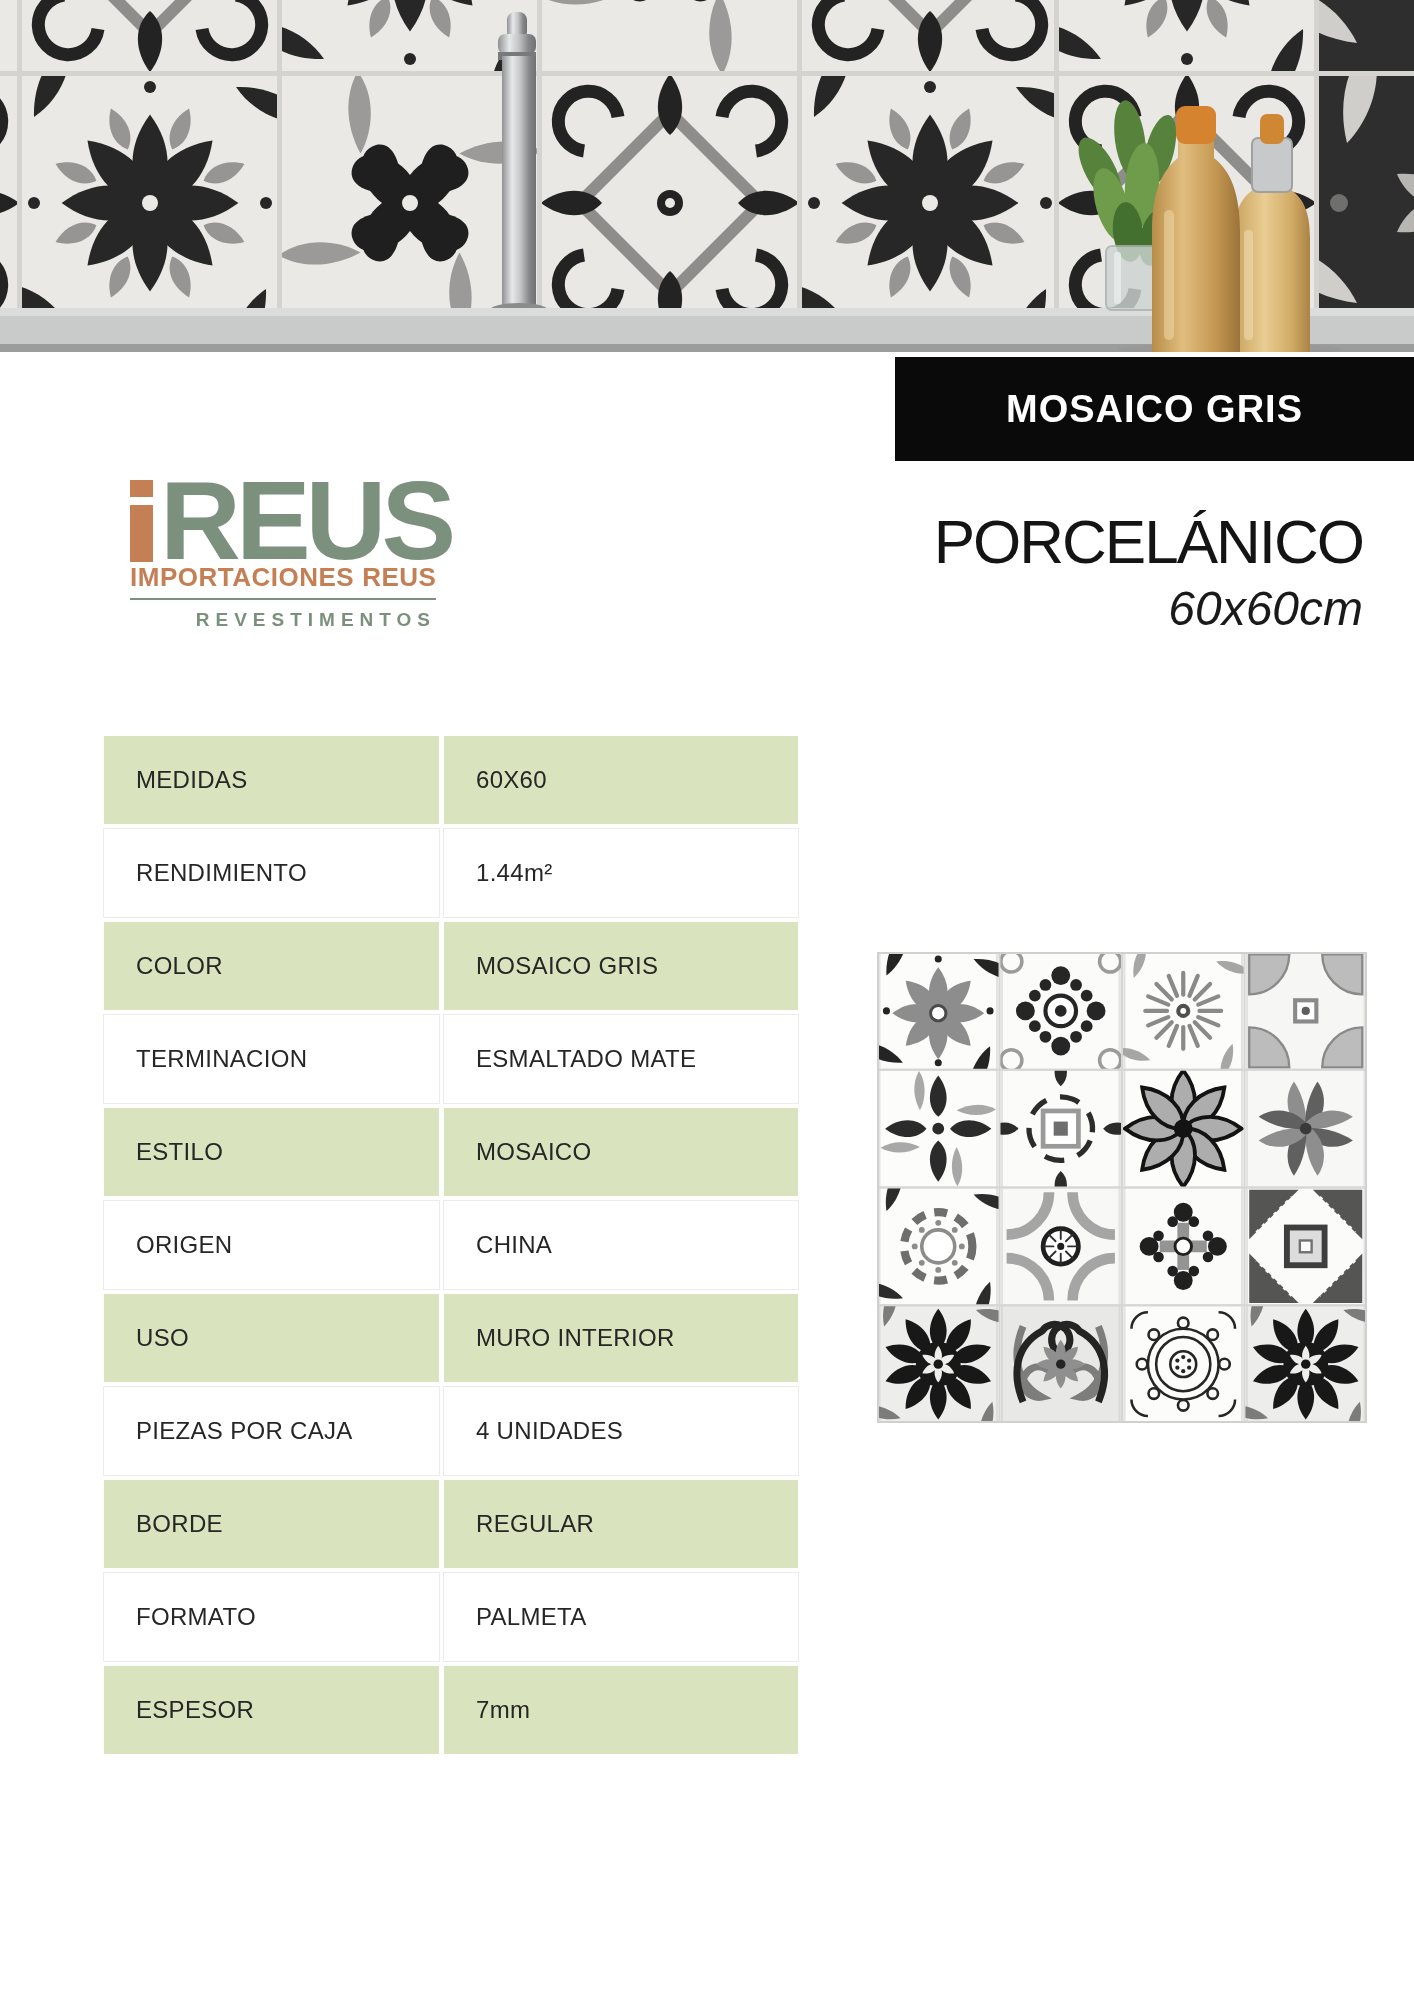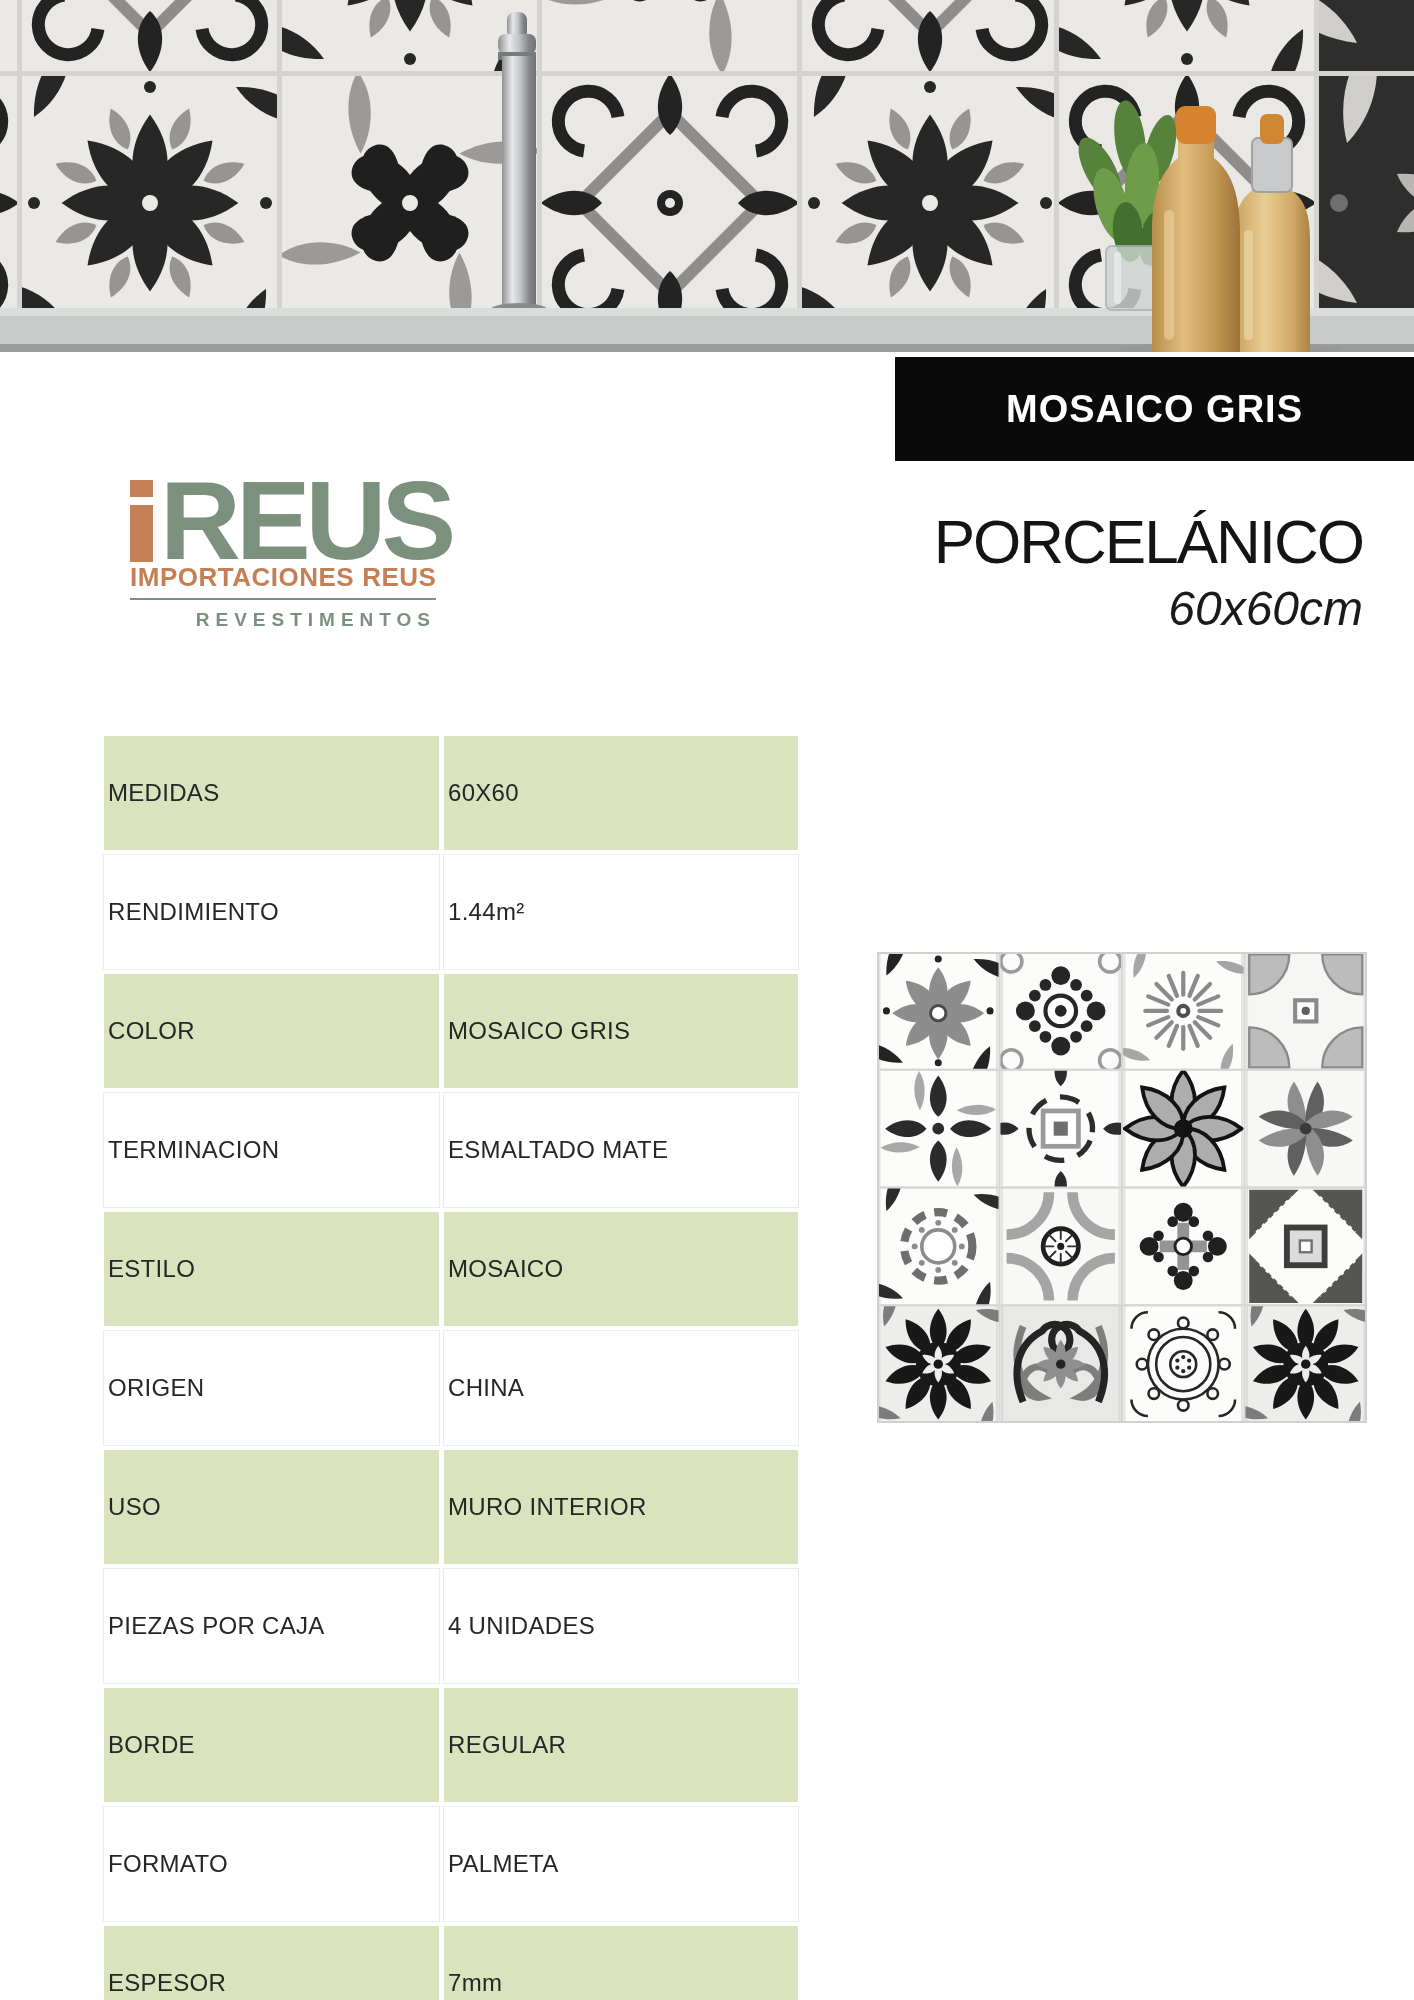--- a/index.html
+++ b/index.html
@@ -34,21 +34,21 @@
     letter-spacing:6px;color:var(--sage)}
 
   
   .product{position:absolute;right:51px;top:508px;text-align:right}
   .product .title{font-size:62px;font-weight:400;letter-spacing:-2px;color:#141414;line-height:1.1}
   .product .size{margin-top:8px;font-size:48px;font-style:italic;font-weight:400;color:#1a1a1a;line-height:1.05}
 
   
   .spec-table{position:absolute;left:104px;top:736px;width:694px;
     display:grid;grid-template-columns:335px 354px;gap:5px}
-  .cell{height:114px;display:flex;align-items:center;padding-left:4px;
+  .cell{height:88px;display:flex;align-items:center;padding-left:32px;
     font-size:24px;color:var(--ink);letter-spacing:.3px;background:#fff}
   .cell.green{background:var(--green-row)}
   .cell.white{box-shadow:0 0 0 1px #ececec}
 
   
   .montage{position:absolute;left:877px;top:952px;width:490px;height:471px}
 </style>
 </head>
 <body>
 

